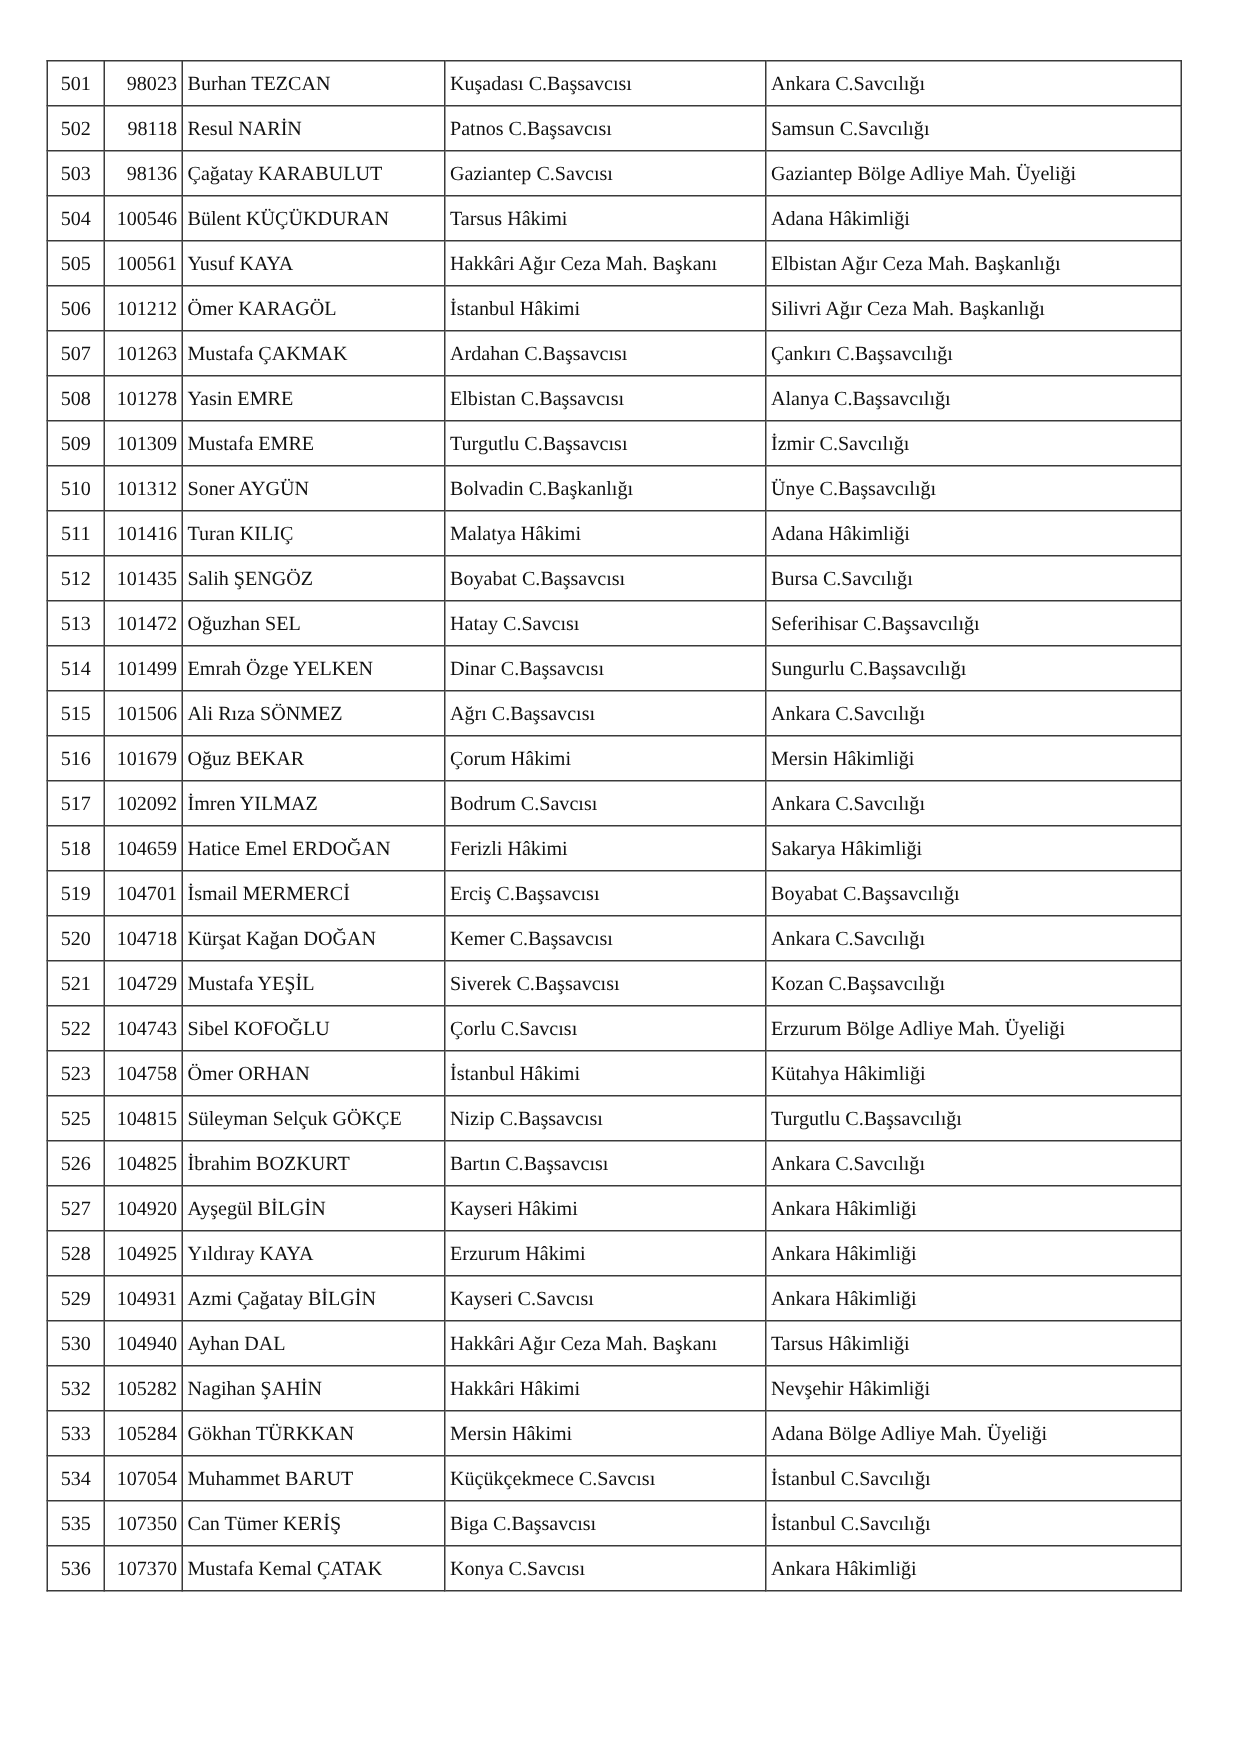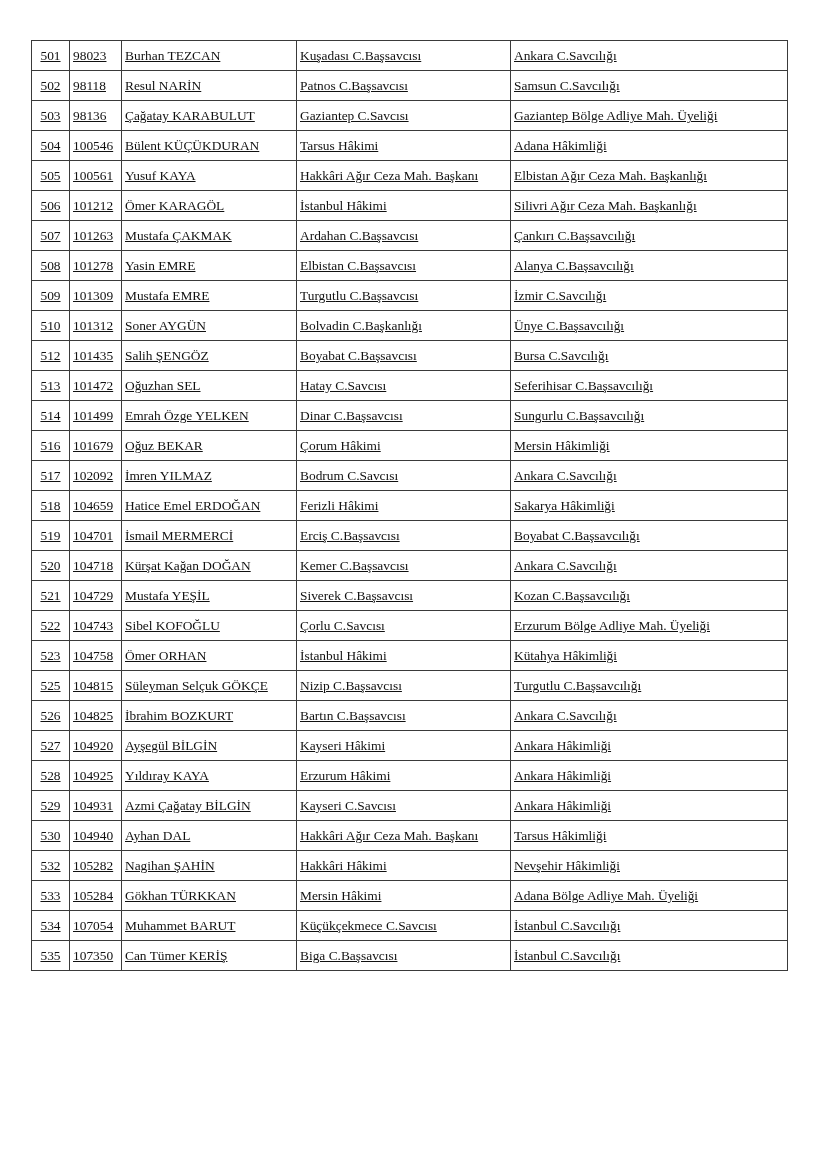--- a/index.html
+++ b/index.html
@@ -15,39 +15,38 @@
       font-family: "Liberation Serif", serif;
       color: #111111;
     }
     table.doc-table {
       position: absolute;
       left: 31px;
       top: 40px;
       border-collapse: collapse;
       table-layout: fixed;
       width: 756px;
-      text-decoration: underline;
     }
     table.doc-table td {
       border: 1px solid #3a3a3a;
       height: 29px;
       padding: 0 3px;
       font-size: 13.4px;
       line-height: 29px;
       white-space: nowrap;
       overflow: hidden;
       vertical-align: middle;
     }
     col.c-no   { width: 38px; }
     col.c-sicil{ width: 52px; }
     col.c-name { width: 175px; }
     col.c-from { width: 214px; }
     col.c-to   { width: 277px; }
     td.num { text-align: center; }
-    td.sicil { padding-right: 3px; }
+    td.sicil { text-align: right; padding-right: 3px; }
     td.txt { text-align: left; padding-left: 3px; }
   </style>
 </head>
 <body>
 
 <table class="doc-table">
   <colgroup>
     <col class="c-no">
       <col class="c-sicil">
       <col class="c-name">
@@ -120,20 +119,27 @@
       <td class="txt">İzmir C.Savcılığı</td>
     </tr>
       <tr style="">
       <td class="num">510</td>
       <td class="sicil">101312</td>
       <td class="txt">Soner AYGÜN</td>
       <td class="txt">Bolvadin C.Başkanlığı</td>
       <td class="txt">Ünye C.Başsavcılığı</td>
     </tr>
       <tr style="">
+      <td class="num">511</td>
+      <td class="sicil">101416</td>
+      <td class="txt">Turan KILIÇ</td>
+      <td class="txt">Malatya Hâkimi</td>
+      <td class="txt">Adana Hâkimliği</td>
+    </tr>
+      <tr style="">
       <td class="num">512</td>
       <td class="sicil">101435</td>
       <td class="txt">Salih ŞENGÖZ</td>
       <td class="txt">Boyabat C.Başsavcısı</td>
       <td class="txt">Bursa C.Savcılığı</td>
     </tr>
       <tr style="">
       <td class="num">513</td>
       <td class="sicil">101472</td>
       <td class="txt">Oğuzhan SEL</td>
@@ -141,20 +147,27 @@
       <td class="txt">Seferihisar C.Başsavcılığı</td>
     </tr>
       <tr style="">
       <td class="num">514</td>
       <td class="sicil">101499</td>
       <td class="txt">Emrah Özge YELKEN</td>
       <td class="txt">Dinar C.Başsavcısı</td>
       <td class="txt">Sungurlu C.Başsavcılığı</td>
     </tr>
       <tr style="">
+      <td class="num">515</td>
+      <td class="sicil">101506</td>
+      <td class="txt">Ali Rıza SÖNMEZ</td>
+      <td class="txt">Ağrı C.Başsavcısı</td>
+      <td class="txt">Ankara C.Savcılığı</td>
+    </tr>
+      <tr style="">
       <td class="num">516</td>
       <td class="sicil">101679</td>
       <td class="txt">Oğuz BEKAR</td>
       <td class="txt">Çorum Hâkimi</td>
       <td class="txt">Mersin Hâkimliği</td>
     </tr>
       <tr style="">
       <td class="num">517</td>
       <td class="sicil">102092</td>
       <td class="txt">İmren YILMAZ</td>
@@ -266,14 +279,21 @@
       <td class="txt">Küçükçekmece C.Savcısı</td>
       <td class="txt">İstanbul C.Savcılığı</td>
     </tr>
       <tr style="">
       <td class="num">535</td>
       <td class="sicil">107350</td>
       <td class="txt">Can Tümer KERİŞ</td>
       <td class="txt">Biga C.Başsavcısı</td>
       <td class="txt">İstanbul C.Savcılığı</td>
     </tr>
+      <tr style="">
+      <td class="num">536</td>
+      <td class="sicil">107370</td>
+      <td class="txt">Mustafa Kemal ÇATAK</td>
+      <td class="txt">Konya C.Savcısı</td>
+      <td class="txt">Ankara Hâkimliği</td>
+    </tr>
     </tbody>
 </table>
 
 </body></html>

